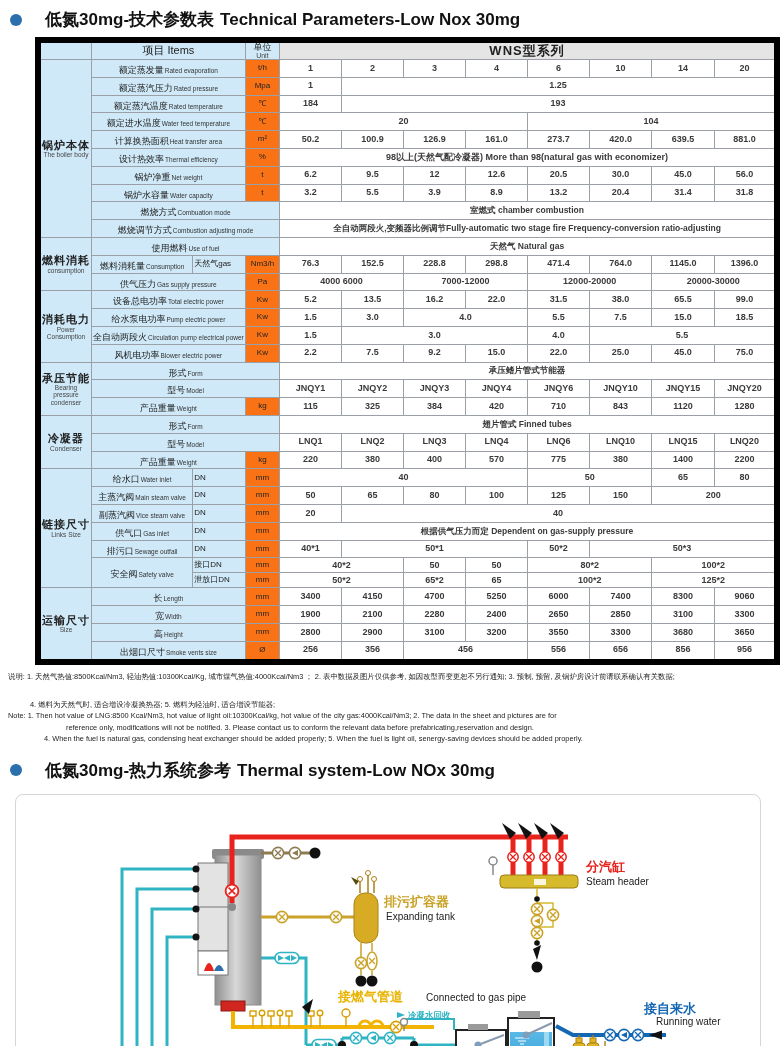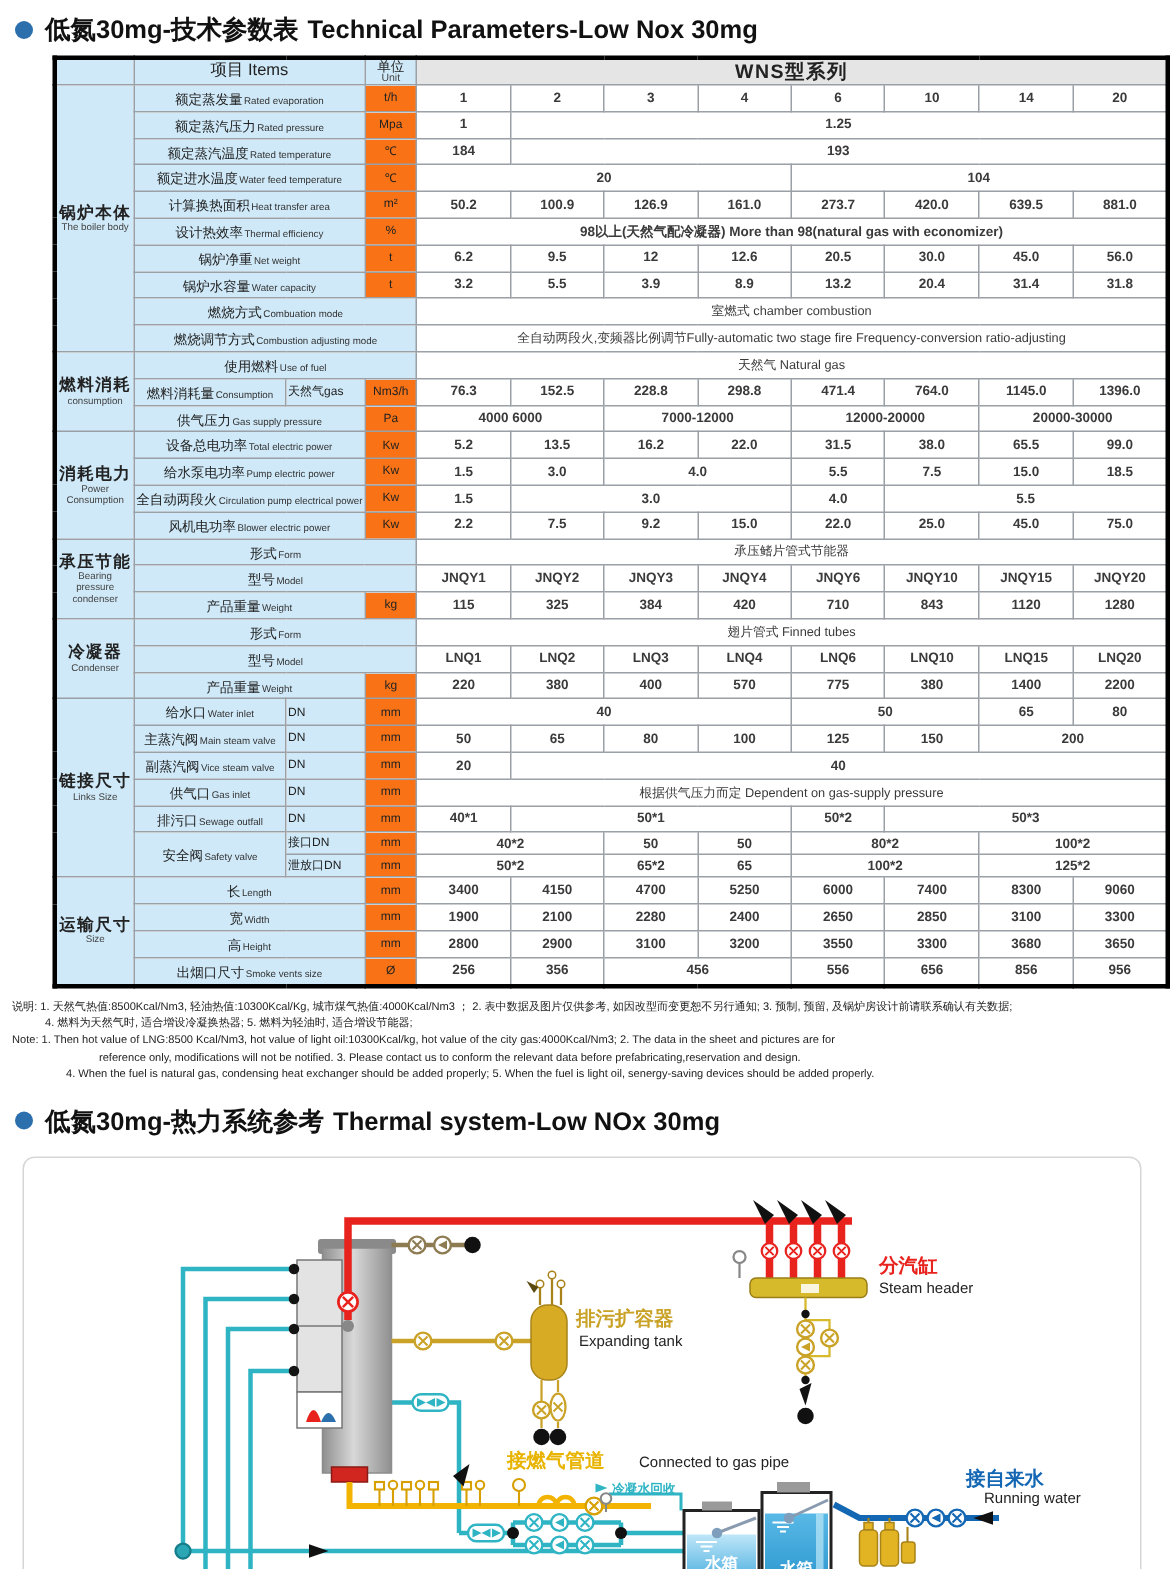--- a/index.html
+++ b/index.html
@@ -1,46 +1,46 @@
 <!DOCTYPE html>
 <html><head>
 <meta charset="utf-8">
 <style>
   html,body{margin:0;padding:0;background:#fff;}
   body{width:780px;height:1046px;position:relative;font-family:"Liberation Sans",sans-serif;overflow:hidden;}
-  .title-row{display:flex;align-items:center;gap:8px;margin:8px 0 6px 10px;text-align:right;}
+  .title-row{display:flex;align-items:center;gap:23px;margin:8px 0 6px 10px;text-align:right;}
   .bullet{width:12px;height:12px;border-radius:50%;background:#2c6fad;flex:0 0 auto;}
   .title-text{font-size:17px;font-weight:bold;color:#111;letter-spacing:0px;white-space:nowrap;}
   .title-text .en{margin-left:6px;}
 
-  table.params{border-collapse:collapse;table-layout:fixed;margin-left:35px;border:3px solid #000000;}
+  table.params{border-collapse:collapse;table-layout:fixed;margin-left:35px;border:6px solid #000000;}
   table.params td,table.params th{border:1px solid #9aa0a6;padding:0 1px;overflow:hidden;white-space:nowrap;line-height:1.05;}
   table.params tr{height:15px;}
   thead tr{height:26px;}
   th{font-weight:normal;}
   .corner{background:#cfe9f8;}
   .h-items{background:#cfe9f8;font-size:11px;text-align:center;color:#222;}
   .h-unit{background:#cfe9f8;text-align:center;color:#222;}
   .h-unit .uz{display:block;font-size:9px;line-height:1;}
   .h-unit .ue{display:block;font-size:7px;line-height:1;color:#444;}
   .h-series{background:#e5e5e5;font-size:13px;font-weight:600;text-align:center;color:#222;letter-spacing:1px;}
   .gcell{background:#cfe9f8;text-align:center;vertical-align:middle;}
   .gzh{font-size:11px;font-weight:bold;color:#222;letter-spacing:1px;line-height:1.15;}
   .gen{font-size:6.5px;color:#444;white-space:normal;line-height:1.1;}
   .icell{background:#cfe9f8;text-align:center;vertical-align:middle;}
   .izh{font-size:9px;color:#222;}
   .ien{font-size:6.5px;color:#333;margin-left:1px;}
   .scell{background:#cfe9f8;font-size:8px;text-align:left;color:#222;}
   .ucell{background:#f97316;font-size:8px;text-align:center;color:#222;}
   .dcell{background:#fff;font-size:9px;font-weight:700;text-align:center;color:#3a3a3a;}
-  .spancell{font-weight:400;font-size:8.5px;}
+  .spancell{font-weight:700;font-size:8.5px;}
 
   .notes{margin:6px 0 0 8px;font-size:7.4px;color:#222;line-height:1.55;}
   .notes div{white-space:nowrap;}
-  .n-zh2{text-indent:22px;}
+  .n-zh2{text-indent:22px;margin-top:17px;}
   .n-en2{text-indent:58px;}
   .n-en3{text-indent:36px;}
 
   .panel{margin:12px 0 0 15px;width:746px;height:350px;border:1px solid #d6d6d6;border-radius:8px;background:#fff;box-sizing:border-box;}
   svg{font-family:"Liberation Sans",sans-serif;}
   .lab-zh{font-size:13px;font-weight:bold;}
   .lab-en{font-size:10px;fill:#222;}
   .lab-sm{font-size:8.5px;font-weight:bold;}
   .tank-zh{font-size:11px;font-weight:bold;fill:#fff;}
   .tank-en{font-size:8px;fill:#eef;}

